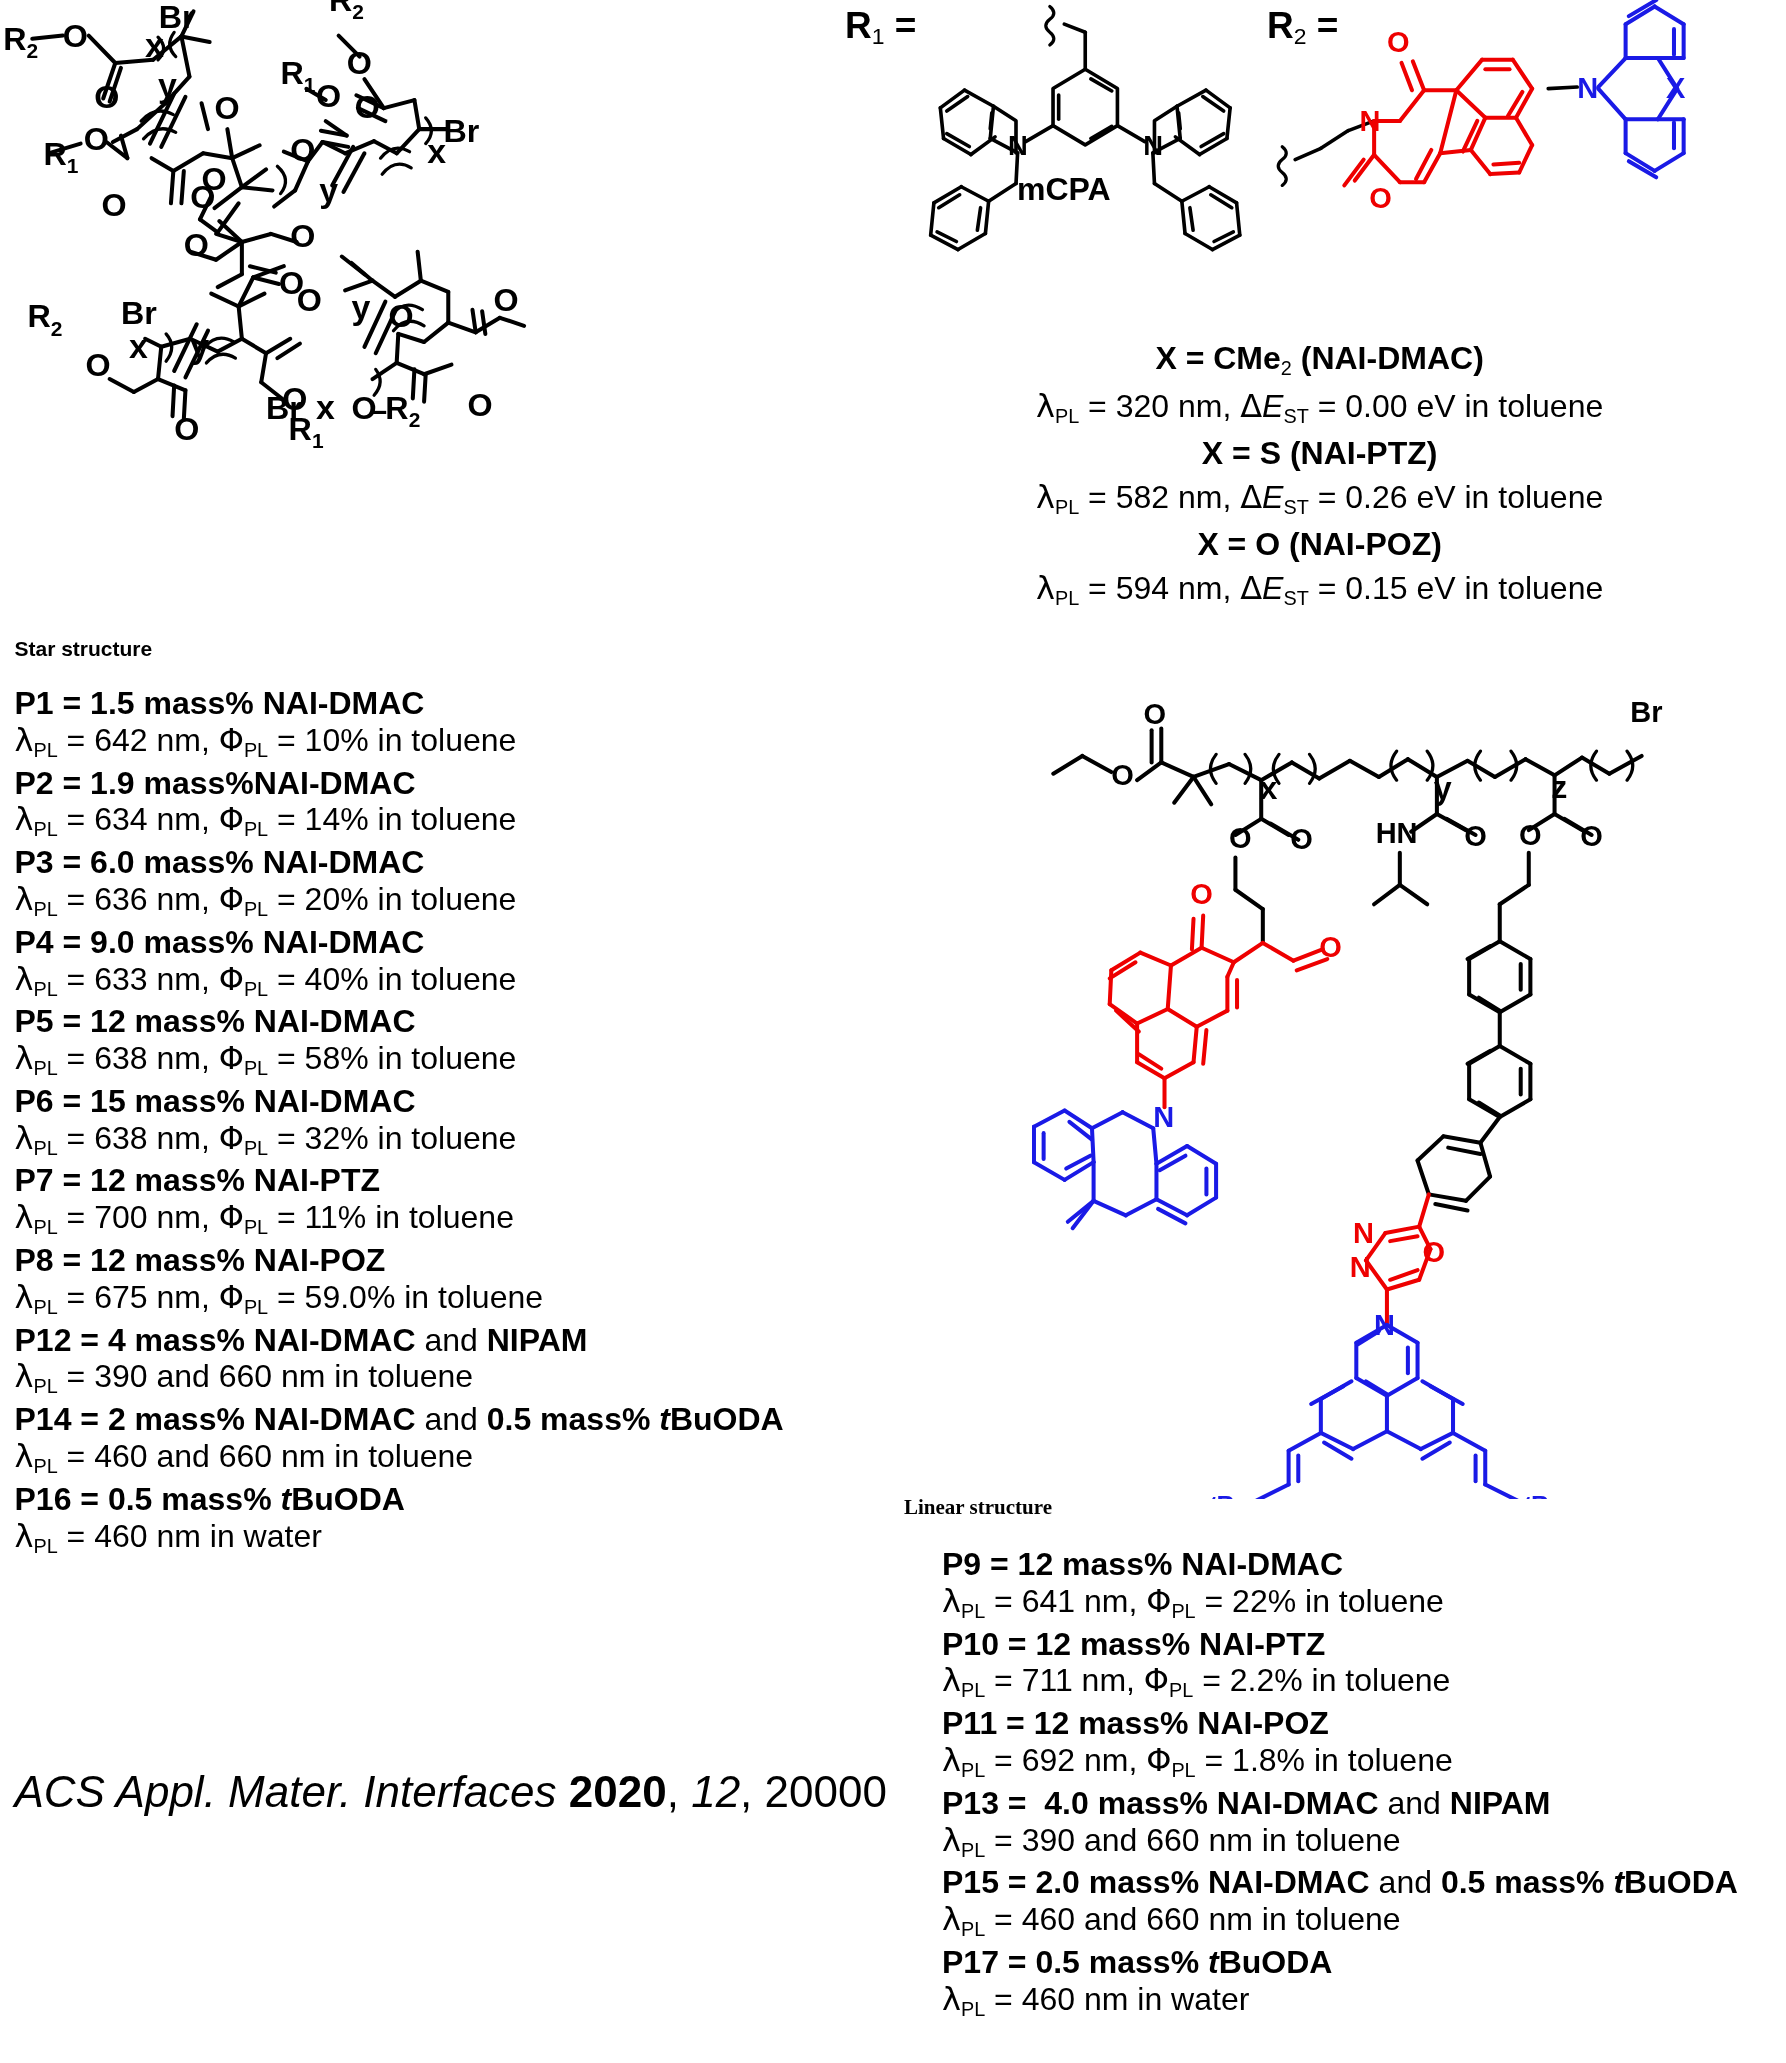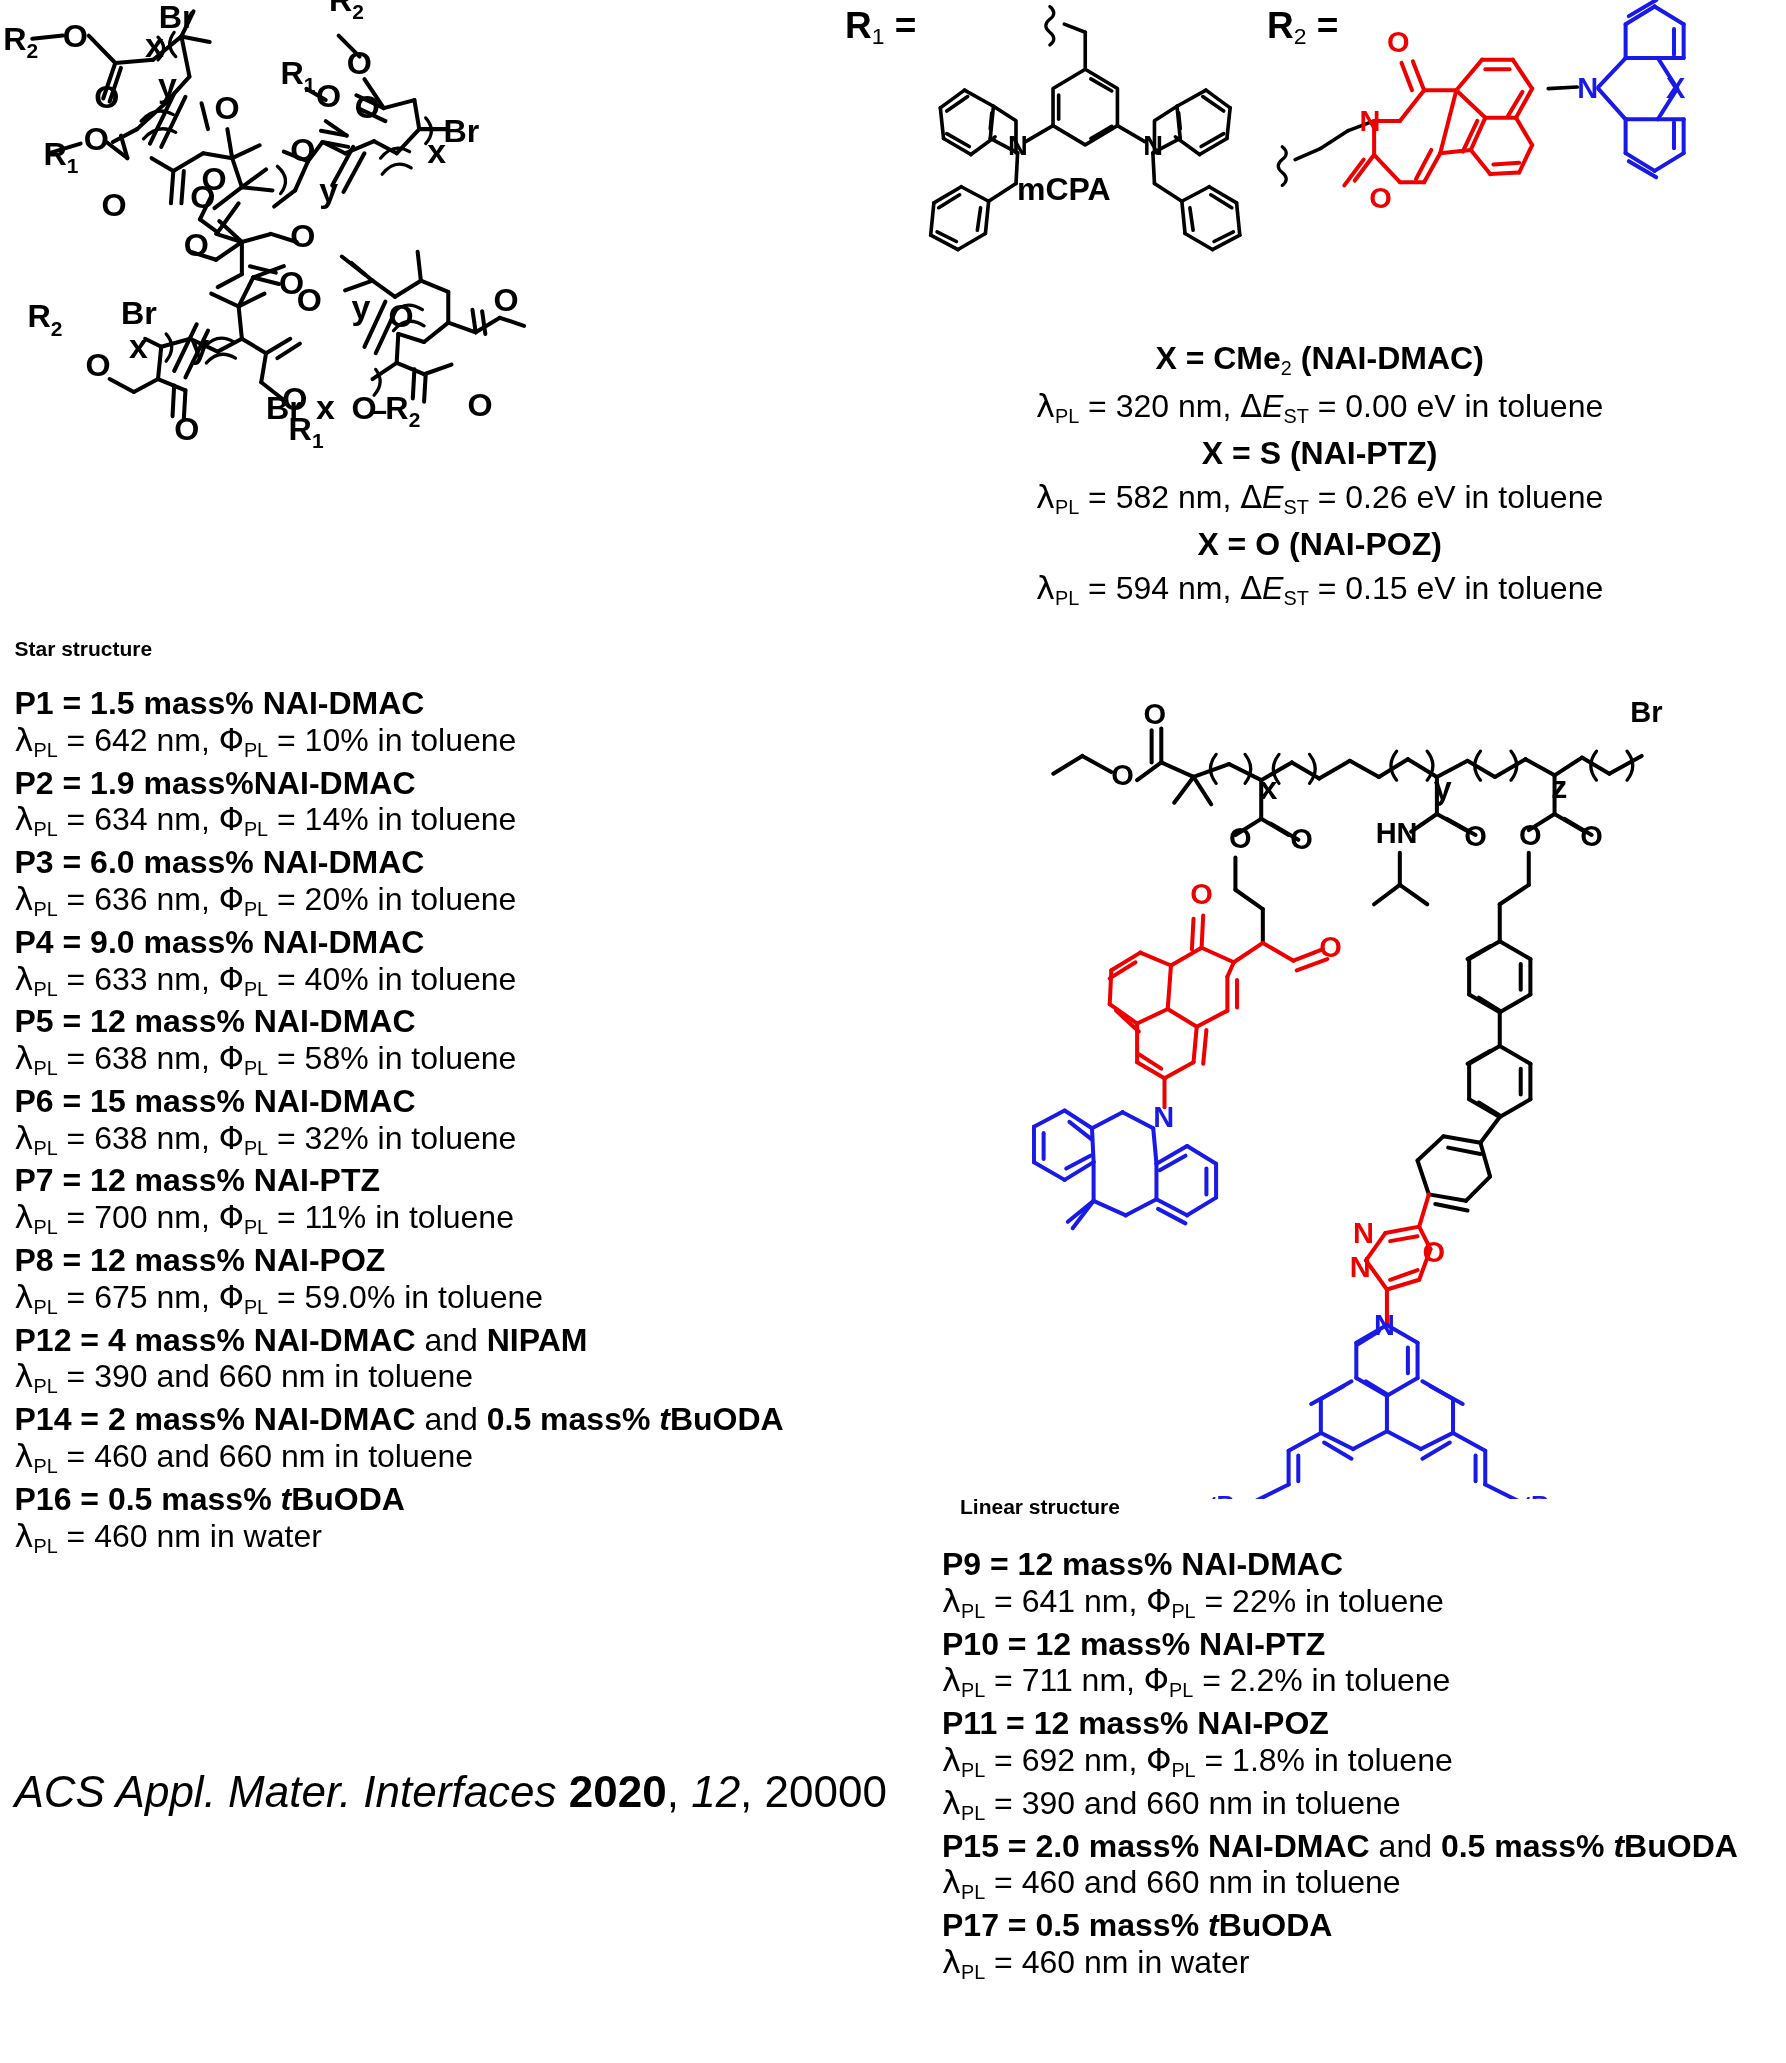--- a/index.html
+++ b/index.html
@@ -645,28 +645,29 @@
     <text x="398" y="702" fill="#ee0000">N</text>
     <text x="394" y="744" fill="#ee0000">N</text>
     <text x="484" y="726" fill="#ee0000">O</text>
     <text x="424" y="816" fill="#1a1ae6">N</text>
     <text x="218" y="1038" fill="#1a1ae6" font-size="32"><tspan font-style="italic">t</tspan>Bu</text>
     <text x="608" y="1038" fill="#1a1ae6" font-size="32"><tspan font-style="italic">t</tspan>Bu</text>
   </g>
 </svg>
 </div>
 
-<div class="abs hdr" style="left:960px;top:1495px;">Linear structure</div>
+<div class="abs hdr" style="left:904px;top:1495px;font-family:Liberation Serif, serif;">Linear structure</div>
 
 <div class="abs lin-list" style="left:942px;top:1548px;">
   <div class="txtline nm">P9 = <span>12 mass% NAI-DMAC</span></div>
   <div class="txtline pl" style="margin:4.8px 0 6.4px;"><span class="sym">λ</span><sub>PL</sub> = <span>641 nm</span>, <span class="sym">Φ</span><sub>PL</sub> = <span>22%</span> <span>in toluene</span></div>
   <div class="txtline nm">P10 = <span>12 mass% NAI-PTZ</span></div>
   <div class="txtline pl" style="margin:4.8px 0 6.4px;"><span class="sym">λ</span><sub>PL</sub> = <span>711 nm</span>, <span class="sym">Φ</span><sub>PL</sub> = <span>2.2%</span> <span>in toluene</span></div>
   <div class="txtline nm">P11 = <span>12 mass% NAI-POZ</span></div>
   <div class="txtline pl" style="margin:4.8px 0 6.4px;"><span class="sym">λ</span><sub>PL</sub> = <span>692 nm</span>, <span class="sym">Φ</span><sub>PL</sub> = <span>1.8%</span> <span>in toluene</span></div>
+  <div class="txtline nm">P13 =&nbsp; <span>4.0 mass% NAI-DMAC</span><span style="font-weight:normal"> and </span><span>NIPAM</span></div>
   <div class="txtline pl" style="margin:4.8px 0 6.4px;"><span class="sym">λ</span><sub>PL</sub> = <span>390 and 660 nm</span> <span>in toluene</span></div>
   <div class="txtline nm">P15 = <span>2.0 mass% NAI-DMAC</span><span style="font-weight:normal"> and </span>0.5 mass% <span class="ital">t</span>BuODA</div>
   <div class="txtline pl" style="margin:4.8px 0 6.4px;"><span class="sym">λ</span><sub>PL</sub> = <span>460 and 660 nm</span> <span>in  toluene</span></div>
   <div class="txtline nm">P17 = 0.5 mass% <span class="ital">t</span>BuODA</div>
   <div class="txtline pl" style="margin:4.8px 0 6.4px;"><span class="sym">λ</span><sub>PL</sub> = <span>460 nm</span> <span>in water</span></div>
 </div>
 
 
 </body></html>

